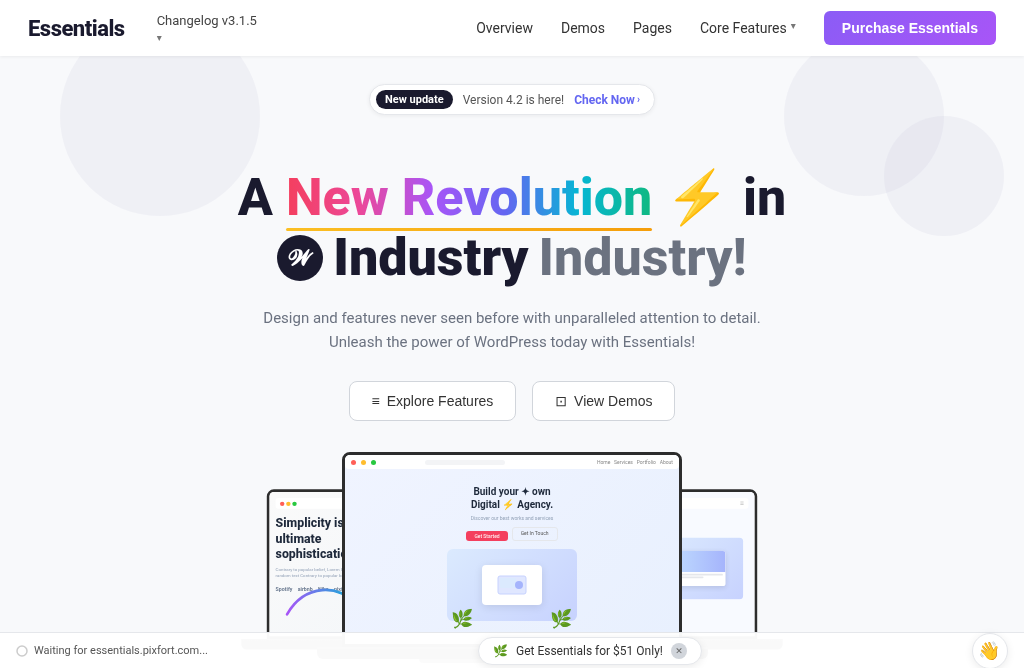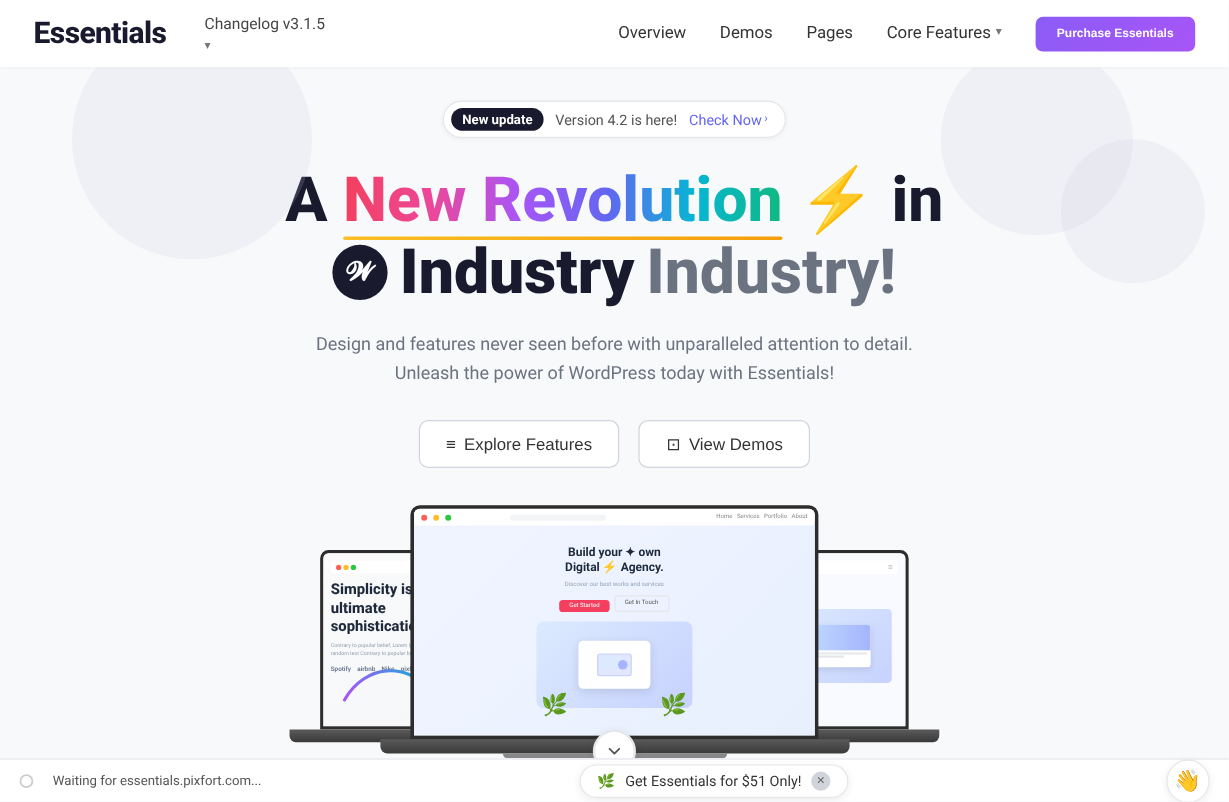--- a/index.html
+++ b/index.html
@@ -18,21 +18,21 @@
       height: 56px;
       display: flex;
       align-items: center;
       padding: 0 28px;
       gap: 32px;
       box-shadow: 0 1px 3px rgba(0,0,0,0.06);
       position: relative;
       z-index: 10;
     }
     .nav-logo {
-      font-size: 25px;
+      font-size: 22px;
       font-weight: 800;
       color: #1a1a2e;
       letter-spacing: -0.5px;
     }
     .nav-changelog {
       font-size: 13px;
       color: #444;
       display: flex;
       align-items: flex-start;
       gap: 4px;
@@ -50,21 +50,21 @@
       font-size: 14px;
       color: #333;
       cursor: pointer;
       text-decoration: none;
     }
     .nav-link.has-arrow { display: flex; gap: 4px; }
     .nav-link.has-arrow .chevron { font-size: 10px; color: #777; }
     .nav-purchase {
       background: linear-gradient(135deg, #8b5cf6, #a855f7);
       color: #fff;
-      font-size: 10px;
+      font-size: 14px;
       font-weight: 600;
       padding: 9px 18px;
       border-radius: 6px;
       cursor: pointer;
       border: none;
       white-space: nowrap;
       text-align: right;
     }
 
     
@@ -105,33 +105,34 @@
     .update-badge .new-tag {
       background: #1a1a2e;
       color: #fff;
       font-size: 11px;
       font-weight: 700;
       padding: 3px 9px;
       border-radius: 50px;
     }
     .update-badge .check-now {
       color: #6366f1;
-      font-weight: 400;
+      font-weight: 700;
       display: flex;
       align-items: center;
       gap: 2px;
       cursor: pointer;
     }
     .update-badge .check-now .arrow { font-size: 10px; }
 
     
     .hero-headline {
       text-align: center;
       line-height: 1.15;
       margin-bottom: 18px;
+      margin-top: 31px;
     }
     .hero-headline .line1 {
       font-size: 52px;
       font-weight: 800;
       color: #1a1a2e;
       display: block;
     }
     .hero-headline .line2 {
       font-size: 52px;
       font-weight: 800;
@@ -430,21 +431,21 @@
       right: 0;
       height: 36px;
       background: rgba(255,255,255,0.97);
       border-top: 1px solid #e5e7eb;
       display: flex;
       align-items: center;
       justify-content: space-between;
       padding: 0 16px;
       z-index: 20;
     }
-    .status-text { font-size: 11px; color: #555; display: flex; align-items: center; gap: 16px; }
+    .status-text { font-size: 11px; color: #555; display: flex; align-items: center; gap: 6px; }
     .promo-badge {
       display: flex;
       align-items: center;
       gap: 8px;
       background: #fff;
       border: 1px solid #e5e7eb;
       border-radius: 50px;
       padding: 5px 14px;
       font-size: 12px;
       color: #333;

